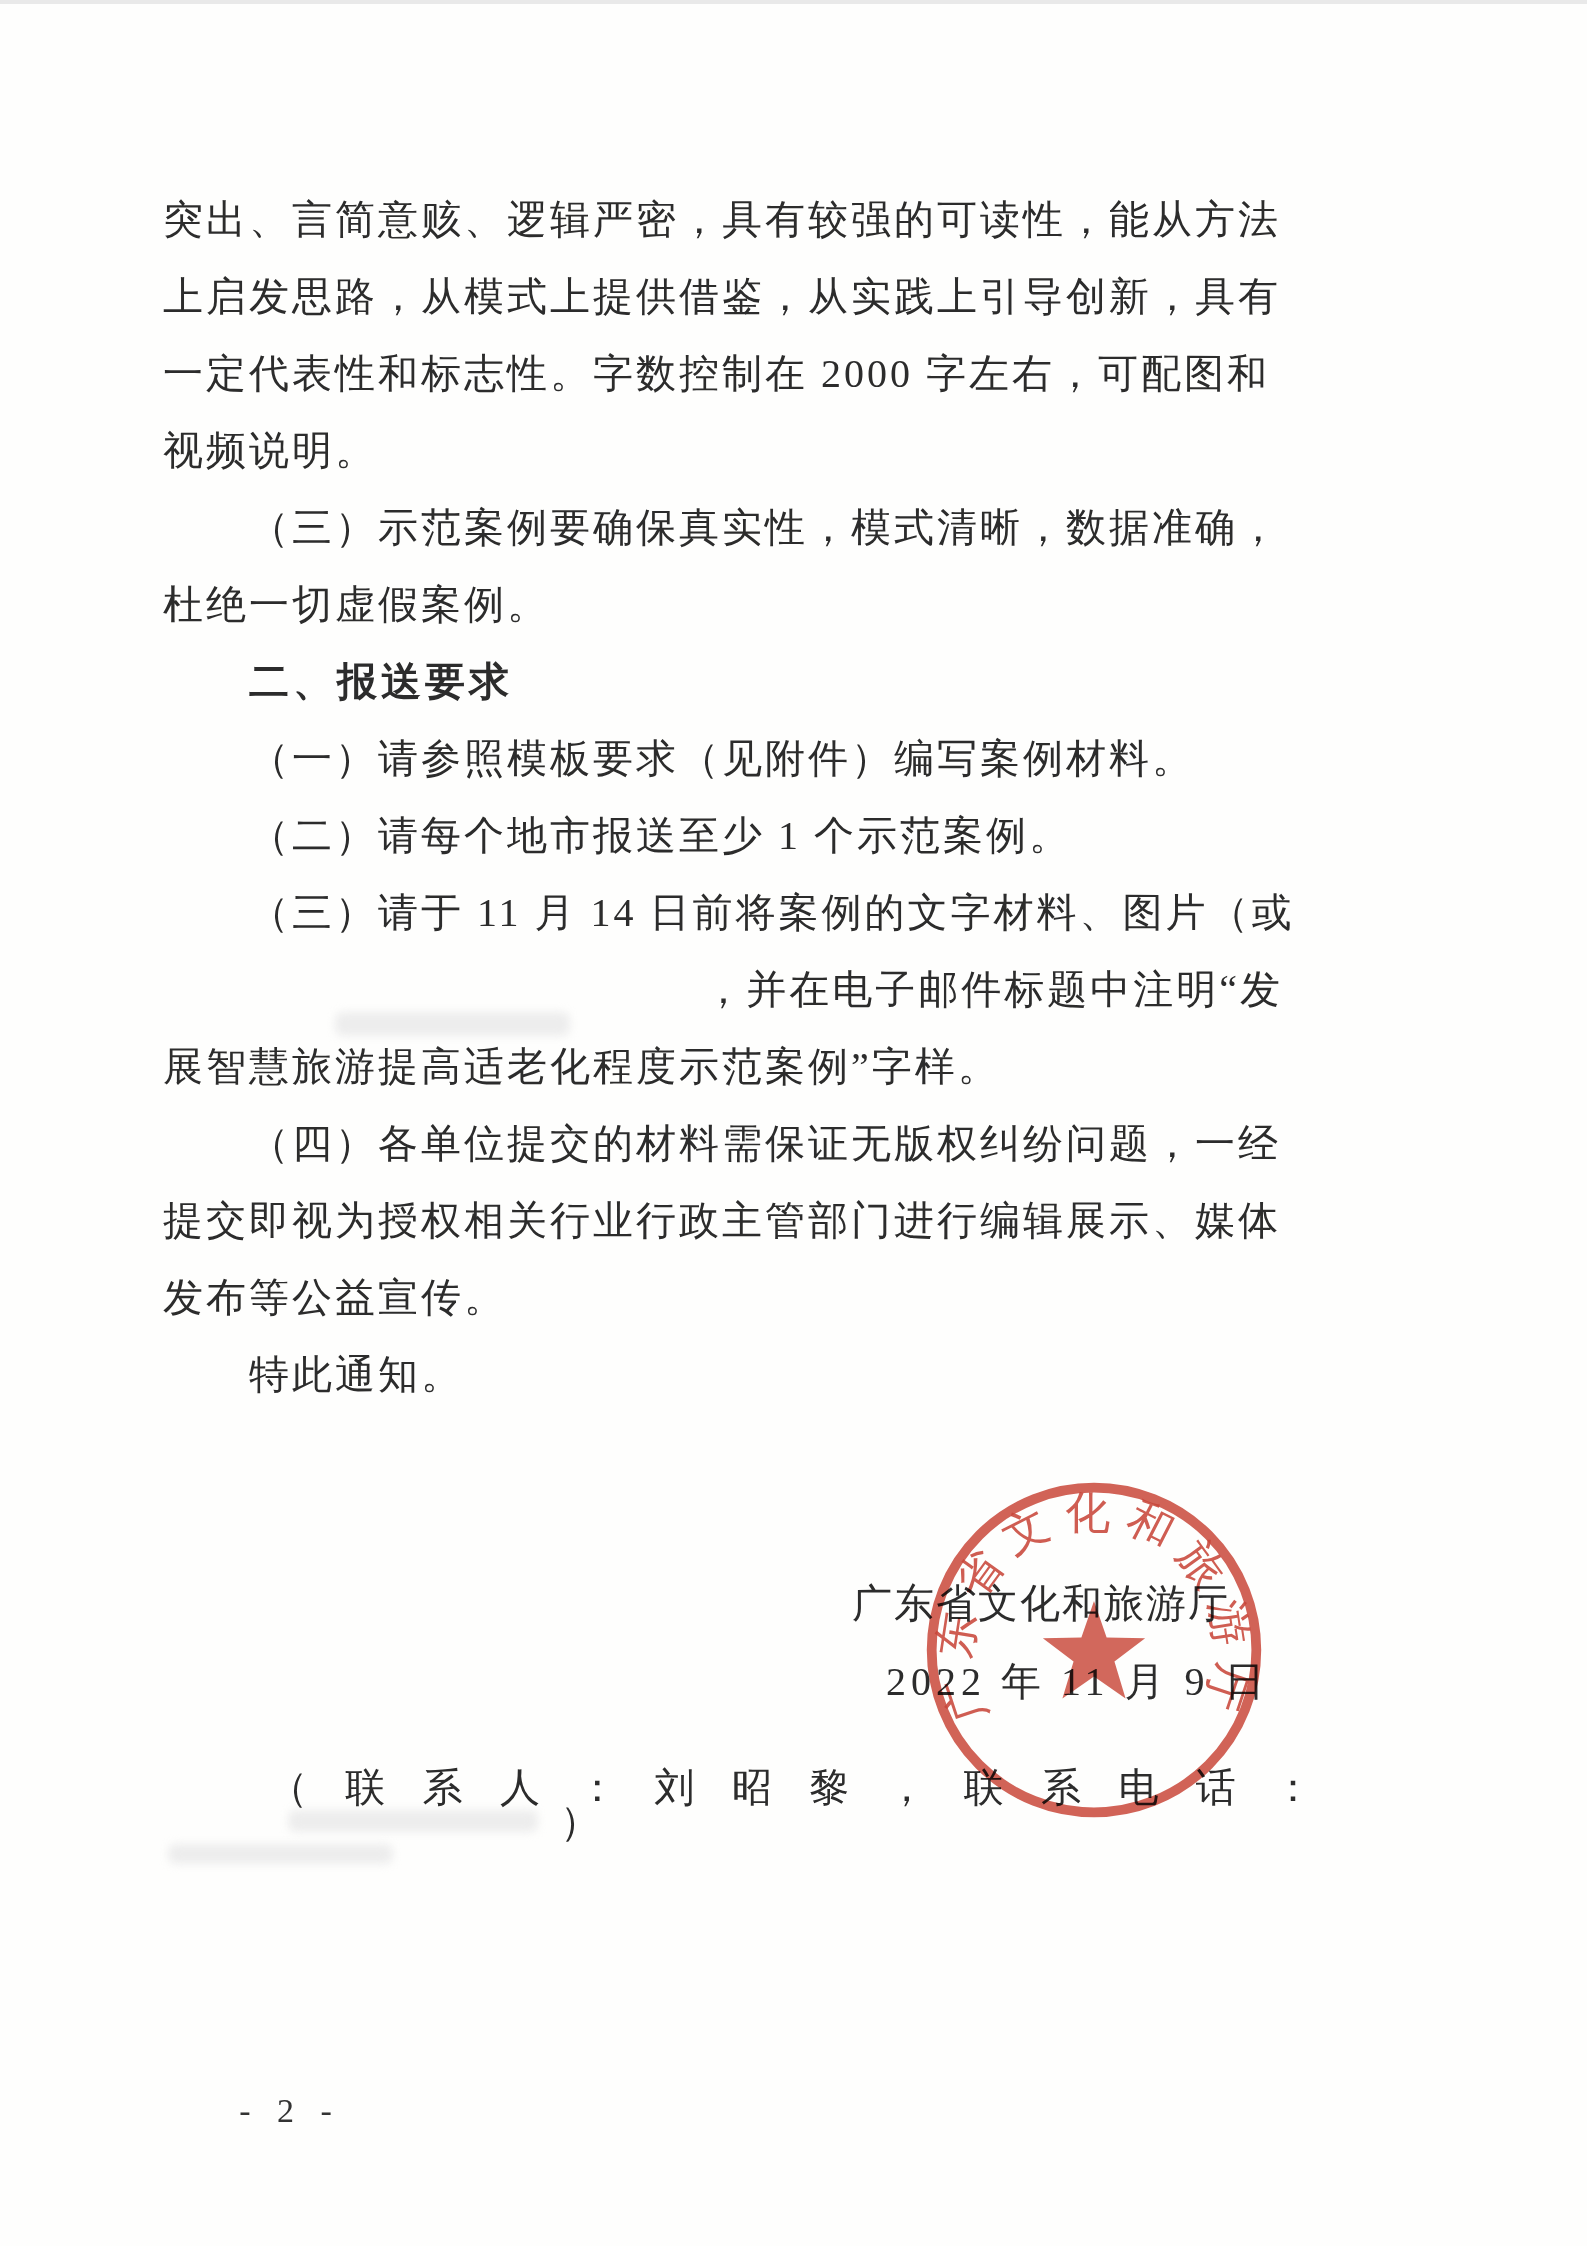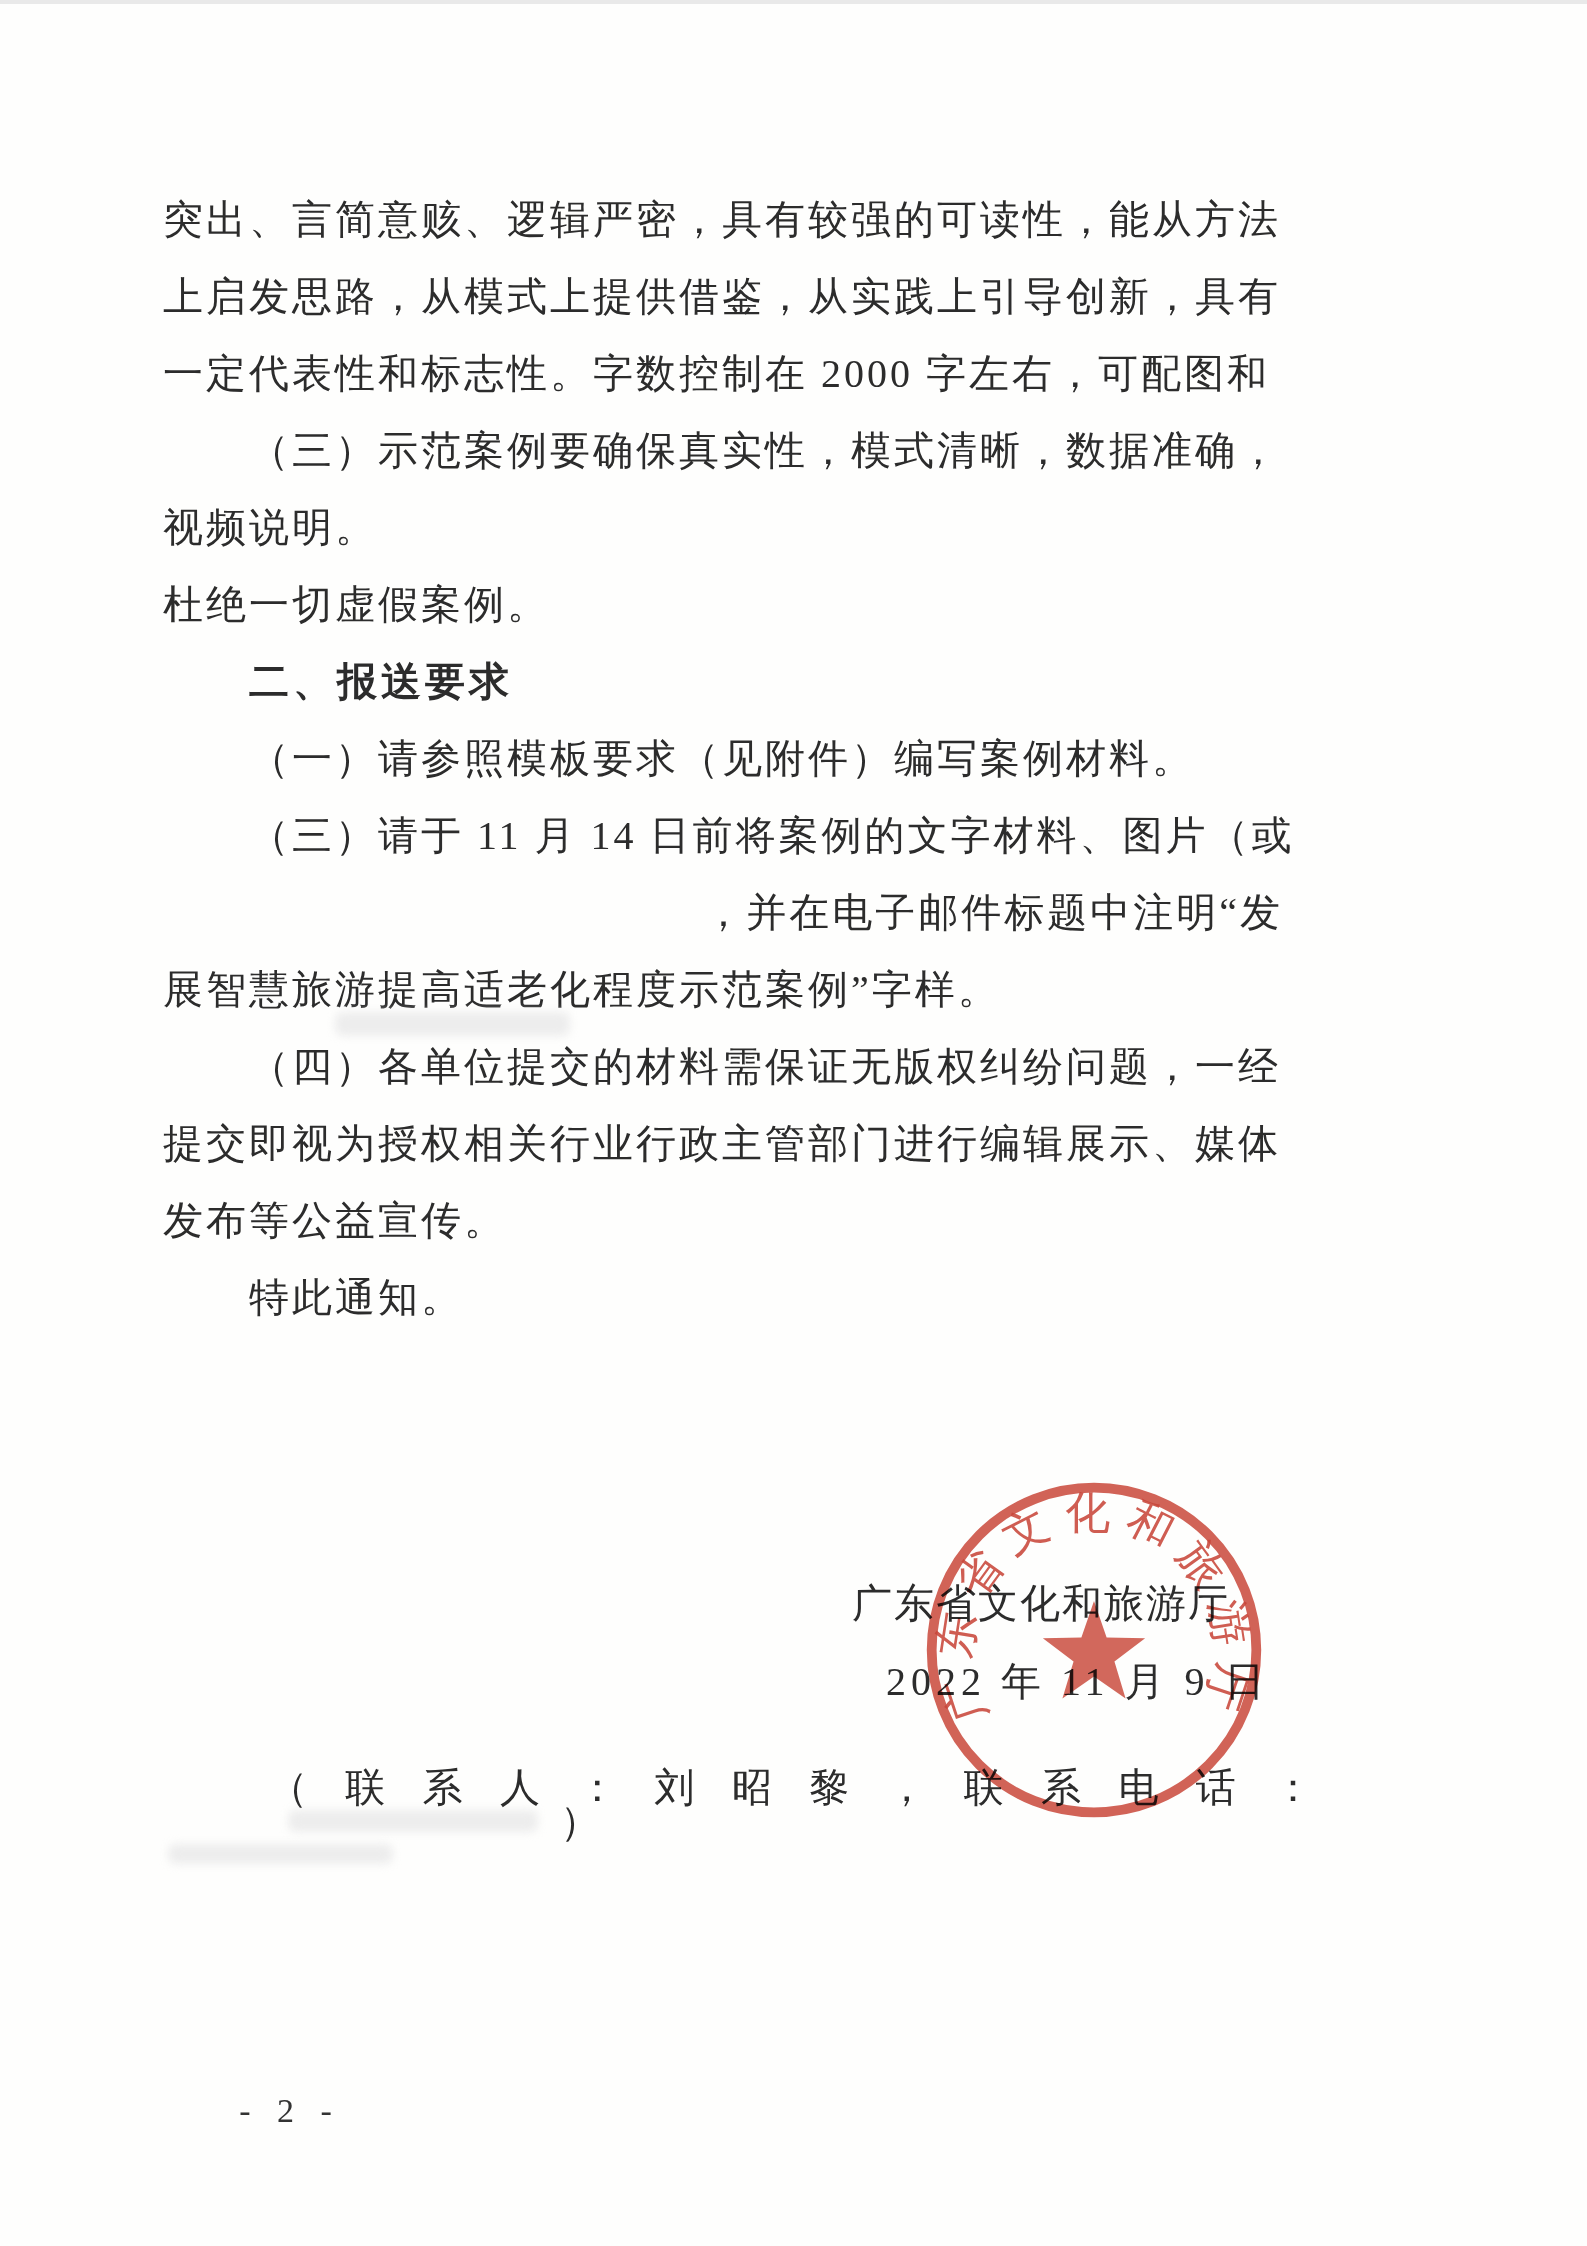--- a/index.html
+++ b/index.html
@@ -53,25 +53,26 @@
 </style>
 </head>
 <body>
 
 <div class="page">
 
   <div class="body-block">
     <div class="ln">突出、言简意赅、逻辑严密，具有较强的可读性，能从方法</div>
     <div class="ln">上启发思路，从模式上提供借鉴，从实践上引导创新，具有</div>
     <div class="ln">一定代表性和标志性。字数控制在 2000 字左右，可配图和</div>
+    <div class="ln">视频说明。</div>
     <div class="ln ind">（三）示范案例要确保真实性，模式清晰，数据准确，</div>
-    <div class="ln">视频说明。</div>
     <div class="ln">杜绝一切虚假案例。</div>
     <div class="ln ind b">二、报送要求</div>
     <div class="ln ind">（一）请参照模板要求（见附件）编写案例材料。</div>
+    <div class="ln ind">（二）请每个地市报送至少 1 个示范案例。</div>
     <div class="ln ind">（三）请于 11 月 14 日前将案例的文字材料、图片（或</div>
     <div class="ln tail">，并在电子邮件标题中注明“发</div>
     <div class="ln">展智慧旅游提高适老化程度示范案例”字样。</div>
     <div class="ln ind">（四）各单位提交的材料需保证无版权纠纷问题，一经</div>
     <div class="ln">提交即视为授权相关行业行政主管部门进行编辑展示、媒体</div>
     <div class="ln">发布等公益宣传。</div>
     <div class="ln ind">特此通知。</div>
   </div>
 
   <div class="smudge s1"></div>

